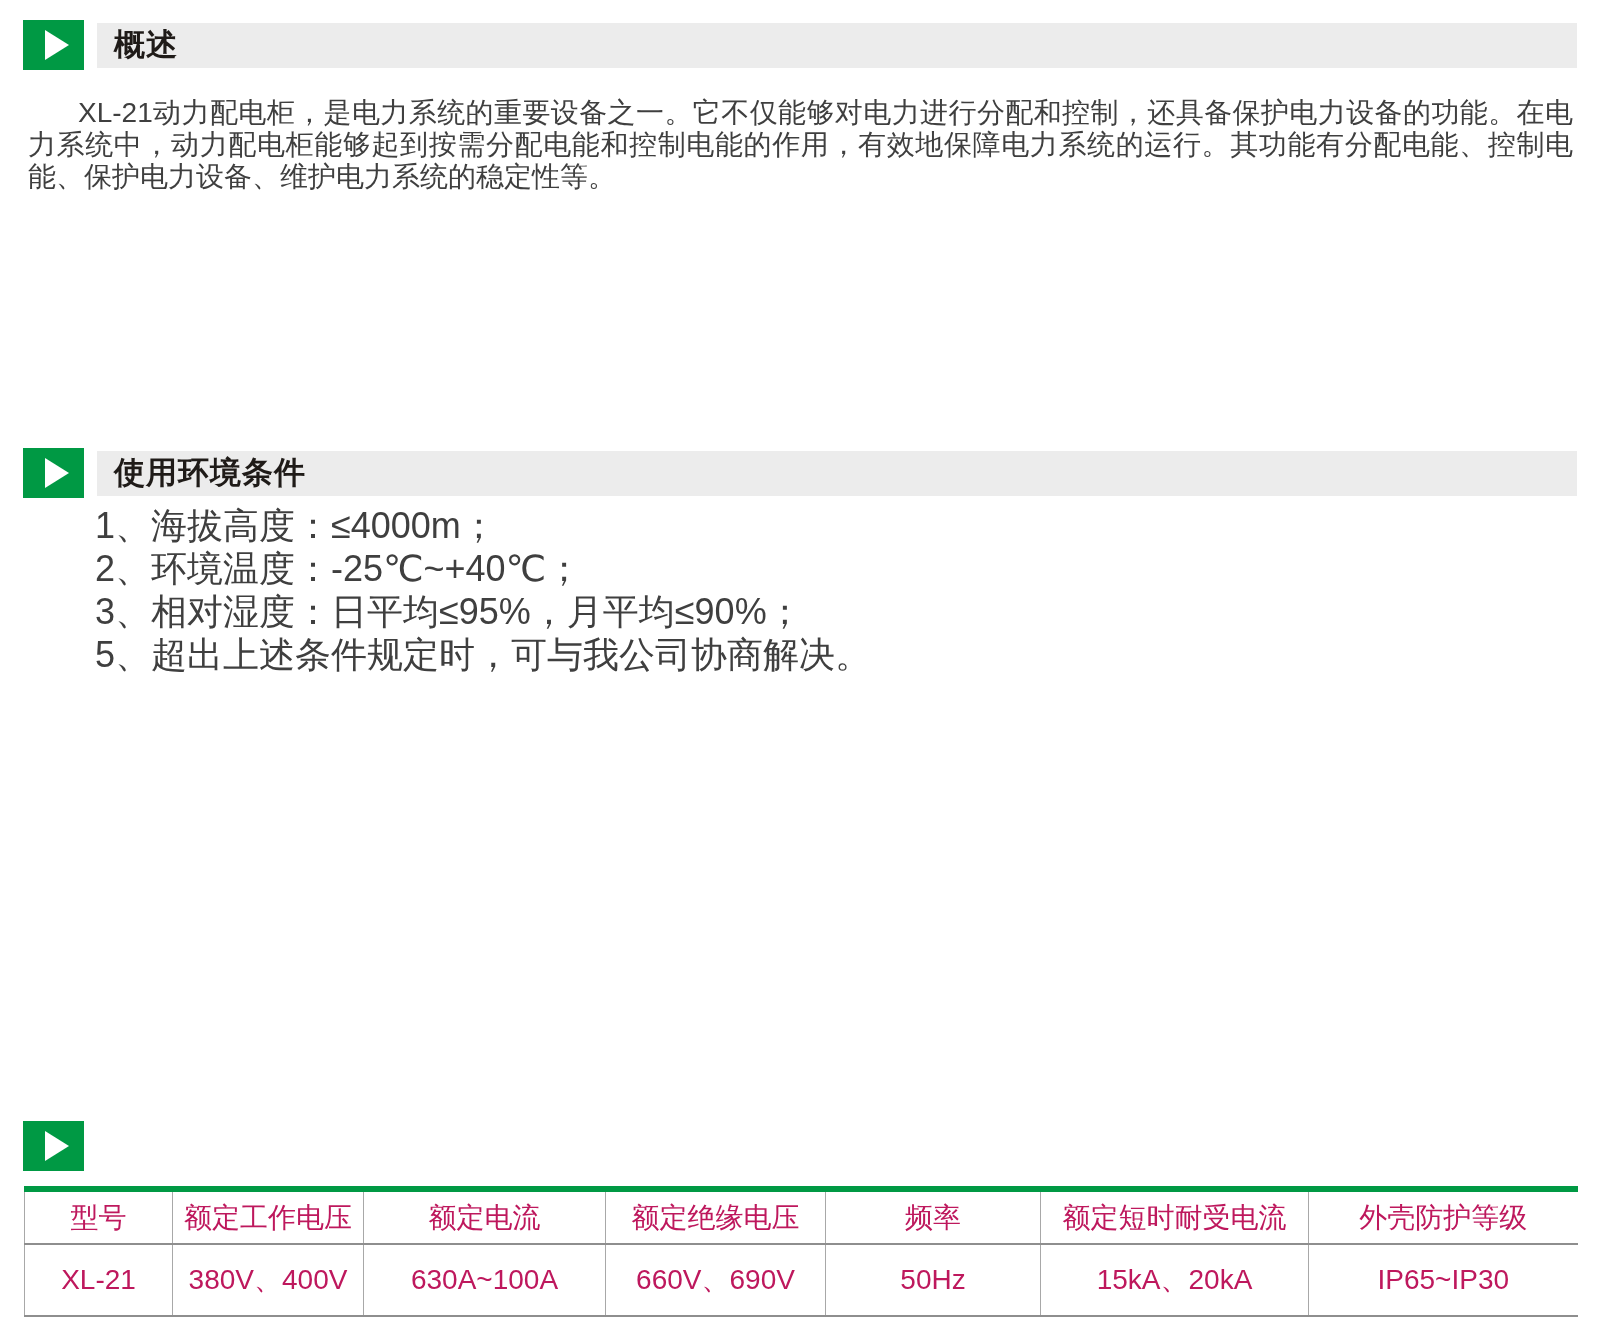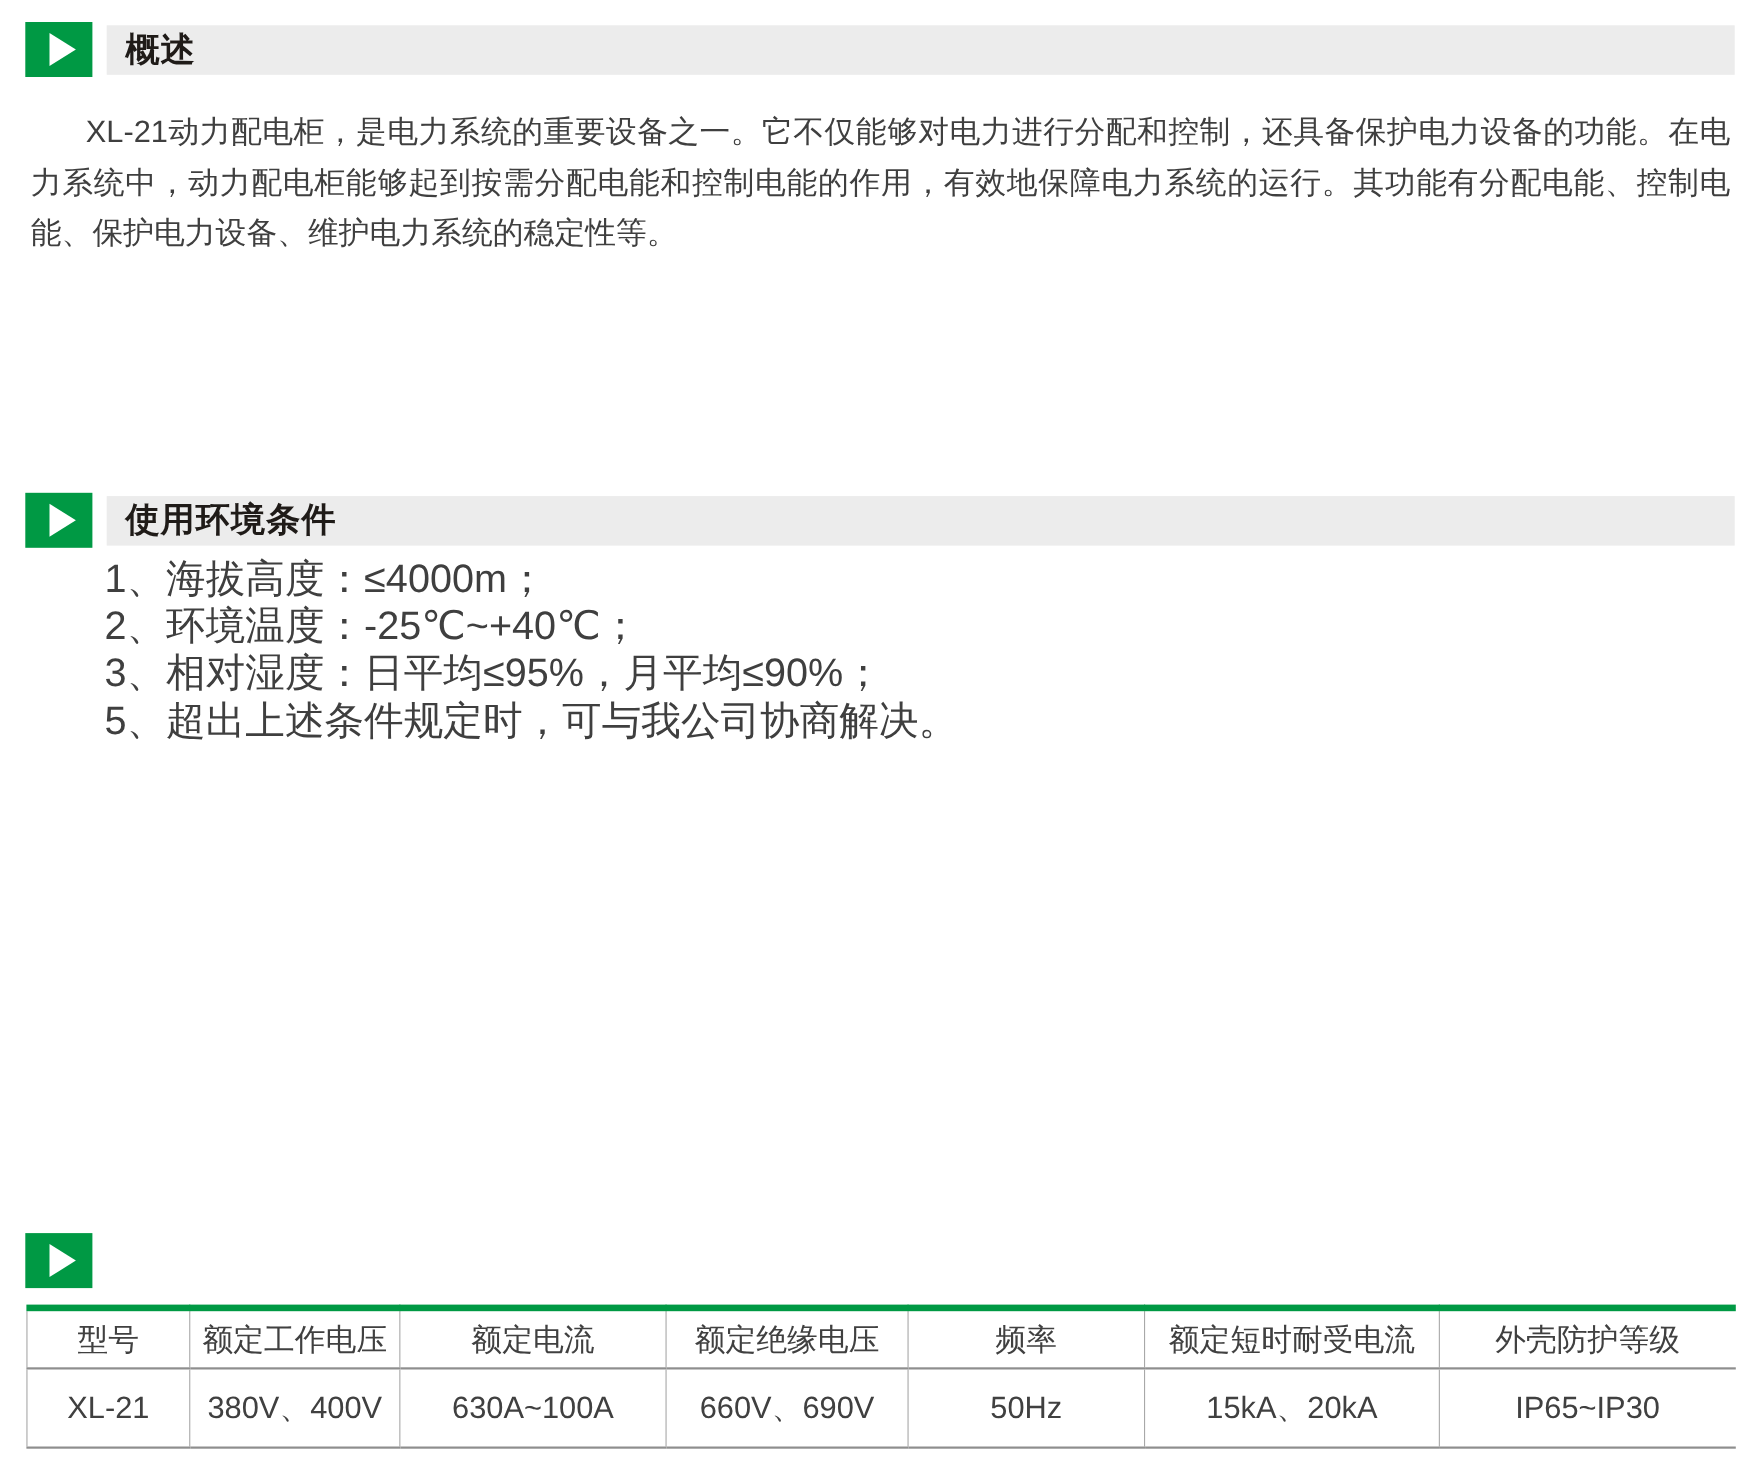--- a/index.html
+++ b/index.html
@@ -63,21 +63,21 @@
     letter-spacing: 1px;
   }
 
   
   .overview-text {
     position: absolute;
     left: 28px;
     top: 97px;
     width: 1545px;
     font-size: 28px;
-    line-height: 46px;
+    line-height: 32px;
     text-align: justify;
     color: var(--body-text);
   }
   .overview-text p { text-indent: 50px; }
   .overview-text p + p { margin-top: 1px; }
 
   
   .env-list {
     position: absolute;
     left: 95px;
@@ -95,21 +95,21 @@
   
   .params-table {
     position: absolute;
     left: 24px;
     top: 1186px;
     width: 1553px;
     border-collapse: collapse;
     table-layout: fixed;
     border-top: 6px solid var(--accent-green);
     font-size: 28px;
-    color: #404040;
+    color: #be185d;
   }
   .params-table th, .params-table td {
     font-weight: normal;
     text-align: center;
     vertical-align: middle;
     border-left: 1px solid var(--table-divider);
   }
   .params-table th { height: 55px; border-bottom: 2px solid var(--table-line); }
   .params-table td { height: 72px; border-bottom: 2px solid var(--table-line); }
   .params-table th:last-child, .params-table td:last-child { border-right: none; }

